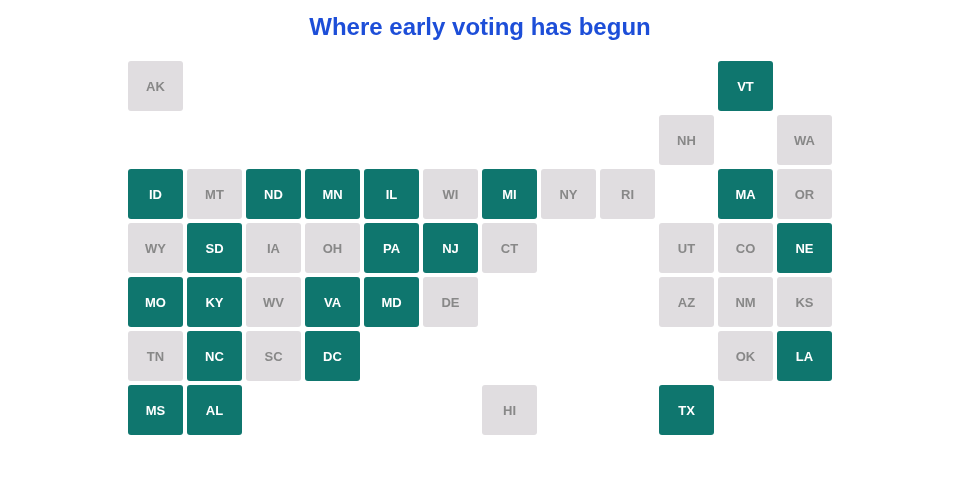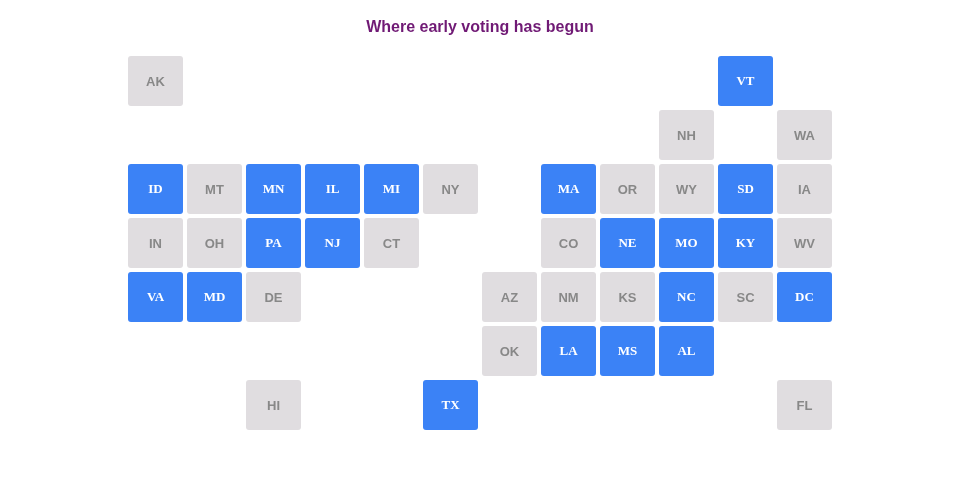--- a/index.html
+++ b/index.html
@@ -12,46 +12,45 @@
       display: flex;
       align-items: center;
       justify-content: center;
     }
     .container {
       width: 900px;
       position: relative;
     }
     .title {
       text-align: center;
-      font-size: 16px;
+      font-size: 24px;
       font-weight: bold;
       margin-bottom: 20px;
-      color: #701a75;
+      color: #1d4ed8;
     }
     .map-grid {
       display: grid;
       grid-template-columns: repeat(12, 55px);
       grid-template-rows: repeat(8, 50px);
       gap: 4px;
       justify-content: center;
     }
     .cell {
       width: 55px;
       height: 50px;
       display: flex;
       align-items: center;
       justify-content: center;
       font-size: 13px;
       font-weight: bold;
       border-radius: 3px;
     }
     .active {
-      background-color: #3b82f6;
+      background-color: #0f766e;
       color: #fff;
-      font-family: Liberation Serif, serif;
     }
     .inactive {
       background-color: #e0dde0;
       color: #888;
     }
     .empty {
       background: transparent;
     }
   </style>
 </head>
@@ -79,51 +78,55 @@
       <div class="cell empty"></div>
       <div class="cell empty"></div>
       <div class="cell empty"></div>
       <div class="cell empty"></div>
       <div class="cell empty"></div>
       <div class="cell inactive">NH</div>
       <div class="cell empty"></div>
       <div class="cell inactive">WA</div>
       <div class="cell active">ID</div>
       <div class="cell inactive">MT</div>
+      <div class="cell active">ND</div>
       <div class="cell active">MN</div>
       <div class="cell active">IL</div>
+      <div class="cell inactive">WI</div>
       <div class="cell active">MI</div>
       <div class="cell inactive">NY</div>
+      <div class="cell inactive">RI</div>
       <div class="cell empty"></div>
       <div class="cell active">MA</div>
       <div class="cell inactive">OR</div>
       <div class="cell inactive">WY</div>
       <div class="cell active">SD</div>
       <div class="cell inactive">IA</div>
-      <div class="cell inactive">IN</div>
       <div class="cell inactive">OH</div>
       <div class="cell active">PA</div>
       <div class="cell active">NJ</div>
       <div class="cell inactive">CT</div>
       <div class="cell empty"></div>
       <div class="cell empty"></div>
+      <div class="cell inactive">UT</div>
       <div class="cell inactive">CO</div>
       <div class="cell active">NE</div>
       <div class="cell active">MO</div>
       <div class="cell active">KY</div>
       <div class="cell inactive">WV</div>
       <div class="cell active">VA</div>
       <div class="cell active">MD</div>
       <div class="cell inactive">DE</div>
       <div class="cell empty"></div>
       <div class="cell empty"></div>
       <div class="cell empty"></div>
       <div class="cell inactive">AZ</div>
       <div class="cell inactive">NM</div>
       <div class="cell inactive">KS</div>
+      <div class="cell inactive">TN</div>
       <div class="cell active">NC</div>
       <div class="cell inactive">SC</div>
       <div class="cell active">DC</div>
       <div class="cell empty"></div>
       <div class="cell empty"></div>
       <div class="cell empty"></div>
       <div class="cell empty"></div>
       <div class="cell empty"></div>
       <div class="cell empty"></div>
       <div class="cell inactive">OK</div>
@@ -136,17 +139,16 @@
       <div class="cell empty"></div>
       <div class="cell inactive">HI</div>
       <div class="cell empty"></div>
       <div class="cell empty"></div>
       <div class="cell active">TX</div>
       <div class="cell empty"></div>
       <div class="cell empty"></div>
       <div class="cell empty"></div>
       <div class="cell empty"></div>
       <div class="cell empty"></div>
-      <div class="cell inactive">FL</div>
       <div class="cell empty"></div>
       <div class="cell empty"></div>
     </div>
 </div>
 
 </body></html>

